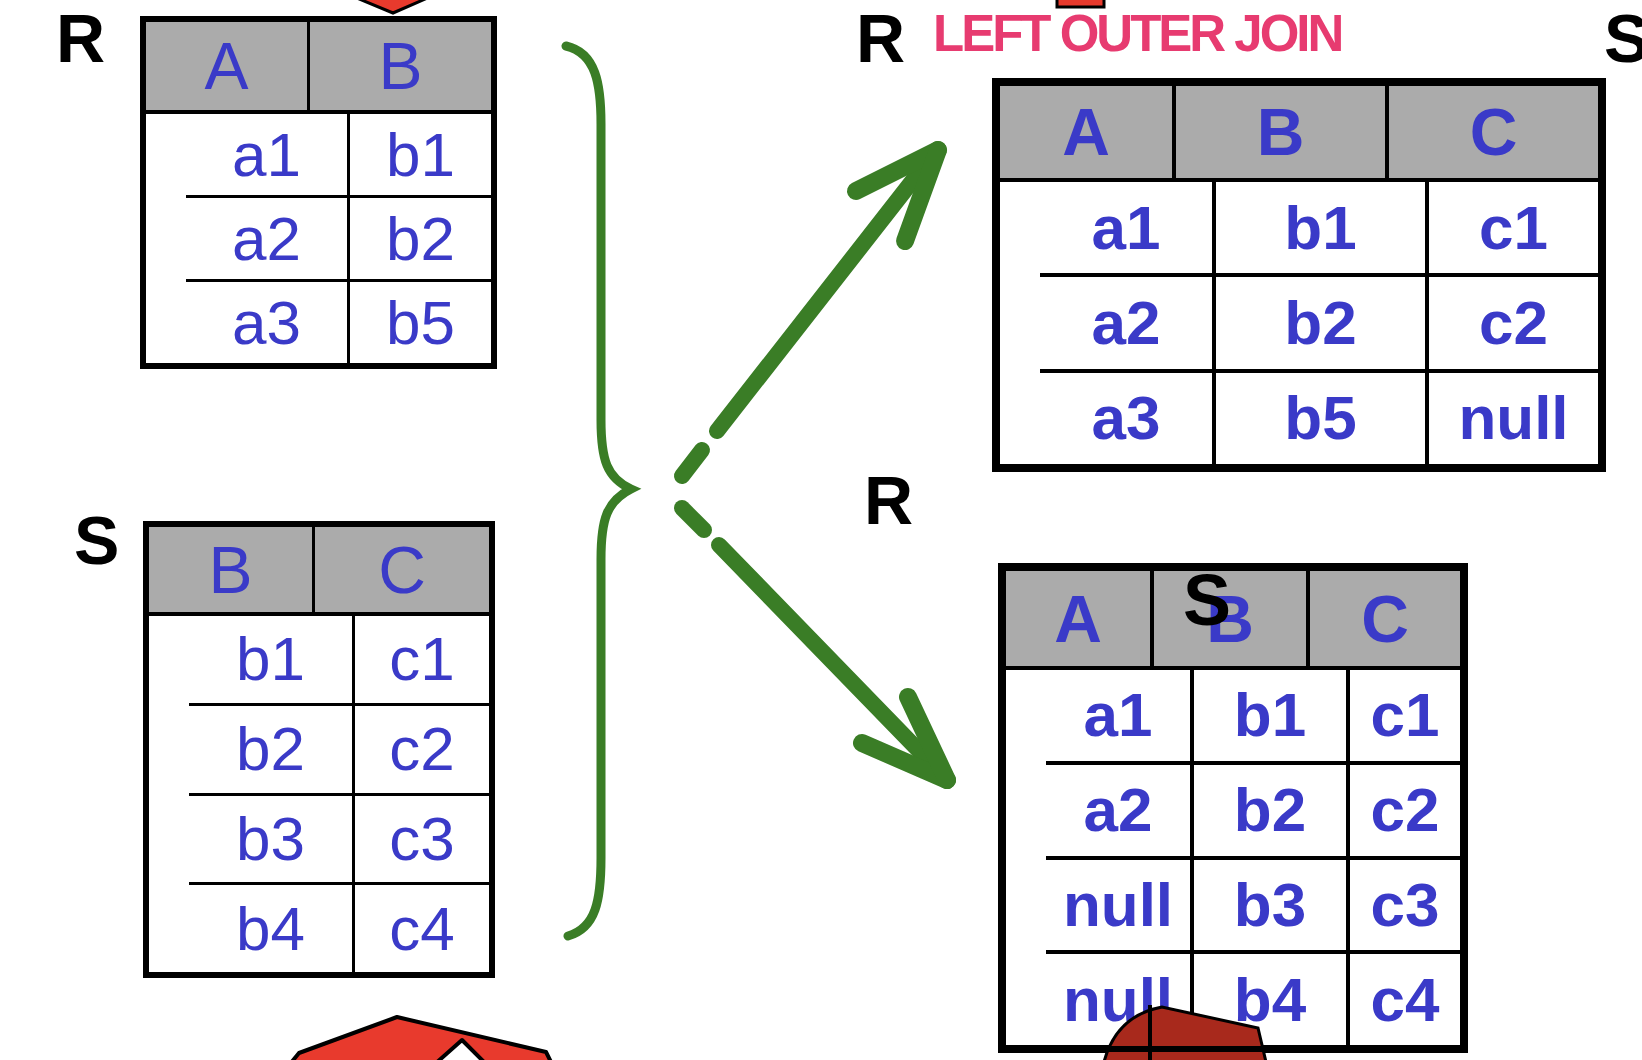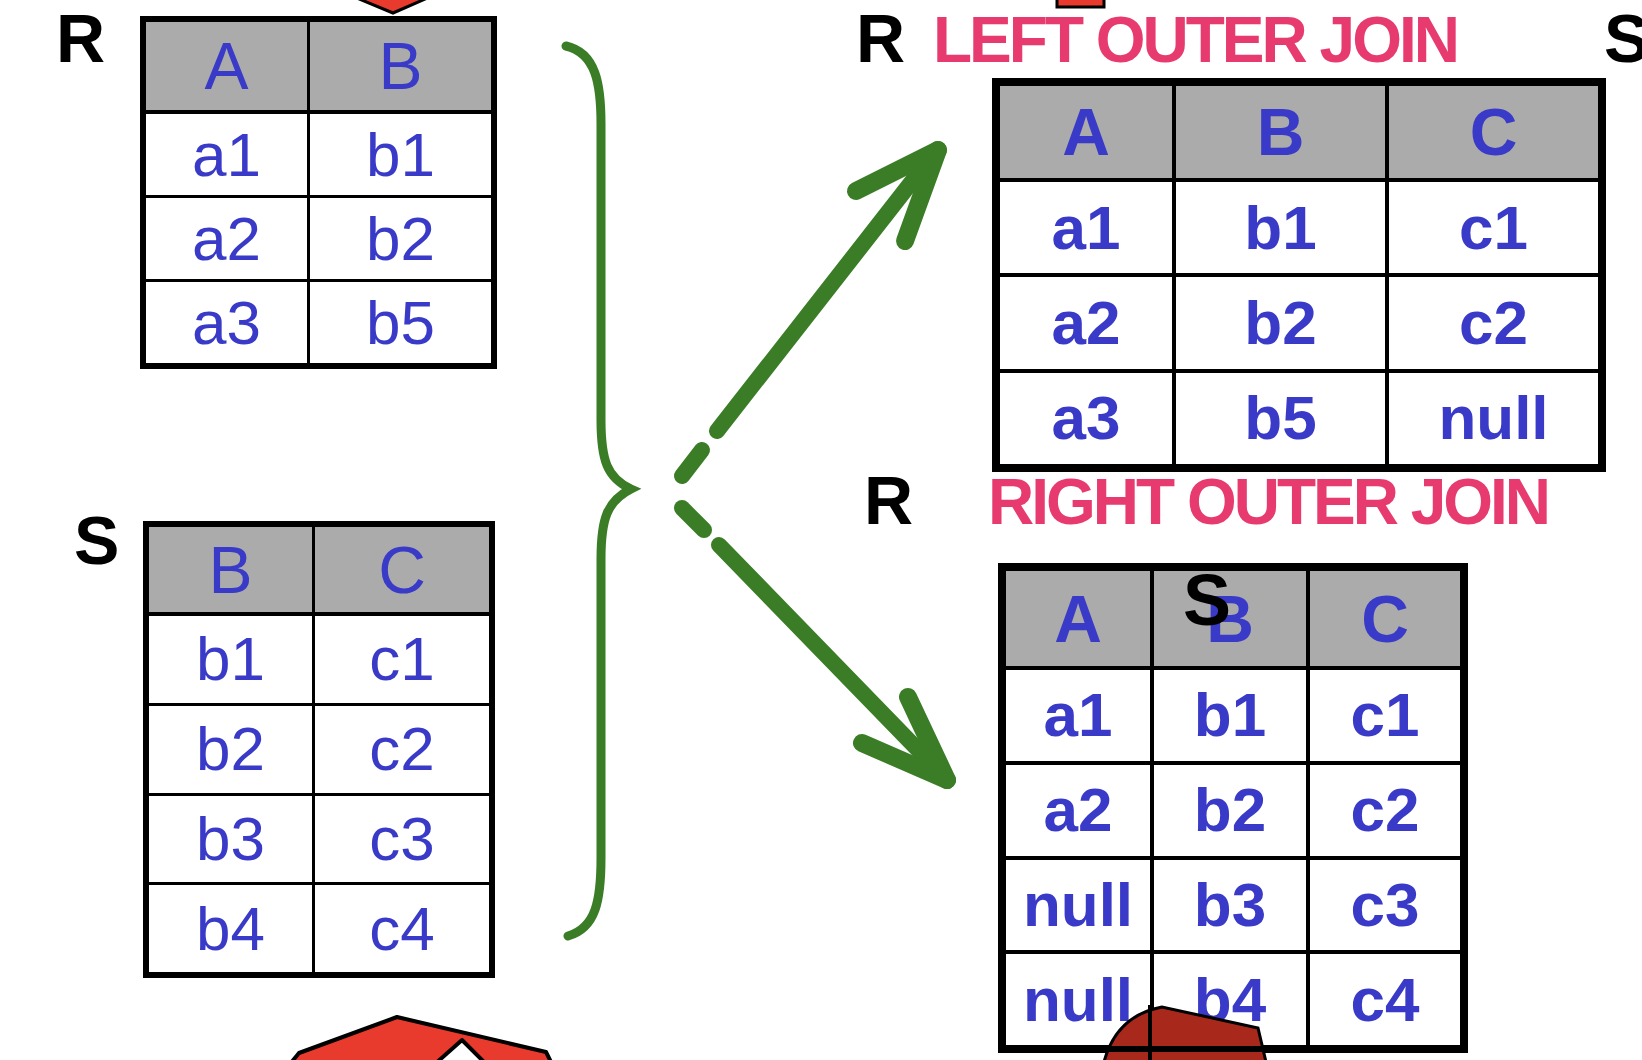--- a/index.html
+++ b/index.html
@@ -3,21 +3,21 @@
 <meta charset="utf-8">
 <style>
   html,body{margin:0;padding:0;background:#fff;}
   .stage{
     position:relative;width:1642px;height:1060px;overflow:hidden;background:#ffffff;
     font-family:"Liberation Sans",sans-serif;
   }
   
   .tbl{position:absolute;background:#fff;border:6px solid #000;display:flex;flex-direction:column;box-sizing:border-box;}
   .tbl .thead{display:flex;background:#ababab;border-bottom:4px solid #000;flex:none;}
-  .tbl .tbody{display:flex;flex-direction:column;flex:1;}
+  .tbl .tbody{display:flex;flex-direction:column;flex:1;padding-left:40px;}
   .tbl .row{display:flex;flex:1;}
   .tbl .row + .row{border-top:3px solid #000;text-align:center;}
   .tbl .cell{flex:1;display:flex;align-items:center;justify-content:center;color:#3a3ac8;line-height:1;}
   .tbl .cell + .cell{border-left:3px solid #000;}
   .src .cell{font-size:62px;font-weight:400;}
   .src .thead .cell{font-size:66px;}
   .res{border-width:8px;}
   .res .row + .row{border-top:4px solid #000;}
   .res .cell + .cell{border-left:4px solid #000;}
   .res .cell{font-size:62px;font-weight:700;}
@@ -43,21 +43,21 @@
 
   
   .big-label{position:absolute;font-weight:700;font-size:68px;line-height:1;color:#000;z-index:2;white-space:nowrap;}
   #lbl-r1{left:56px;top:4px;}
   #lbl-s1{left:74px;top:506px;}
   #lbl-r2{left:856px;top:4px;}
   #lbl-s2{left:1604px;top:4px;}
   #lbl-r3{left:864px;top:466px;}
   #lbl-s-overlay{left:1183px;top:564px;font-size:72px;z-index:5;}
 
-  .join-title{position:absolute;font-weight:700;font-size:64px;line-height:1;letter-spacing:-3px;
+  .join-title{position:absolute;font-weight:700;font-size:51px;line-height:1;letter-spacing:-3px;
     color:#e73b70;white-space:nowrap;z-index:2;}
   #title-left{left:933px;top:8px;}
   #title-right{left:988px;top:470px;}
 
   
   #deco{position:absolute;left:0;top:0;z-index:3;pointer-events:none;}
 </style>
 </head>
 <body>
 
@@ -133,21 +133,20 @@
         </div>
         <div class="row">
           <div class="cell">a3</div>
           <div class="cell">b5</div>
           <div class="cell">null</div>
         </div>
       </div>
   </div>
 
   <div class="big-label" id="lbl-r3">R</div>
-  <div class="join-title" id="title-right">RIGHT OUTER JOIN</div>
   <div class="big-label" id="lbl-s-overlay">S</div>
   <div class="tbl res" id="tbl-right">
     <div class="thead">
         <div class="cell">A</div>
         <div class="cell">B</div>
         <div class="cell">C</div>
       </div>
     <div class="tbody">
         <div class="row">
           <div class="cell">a1</div>

